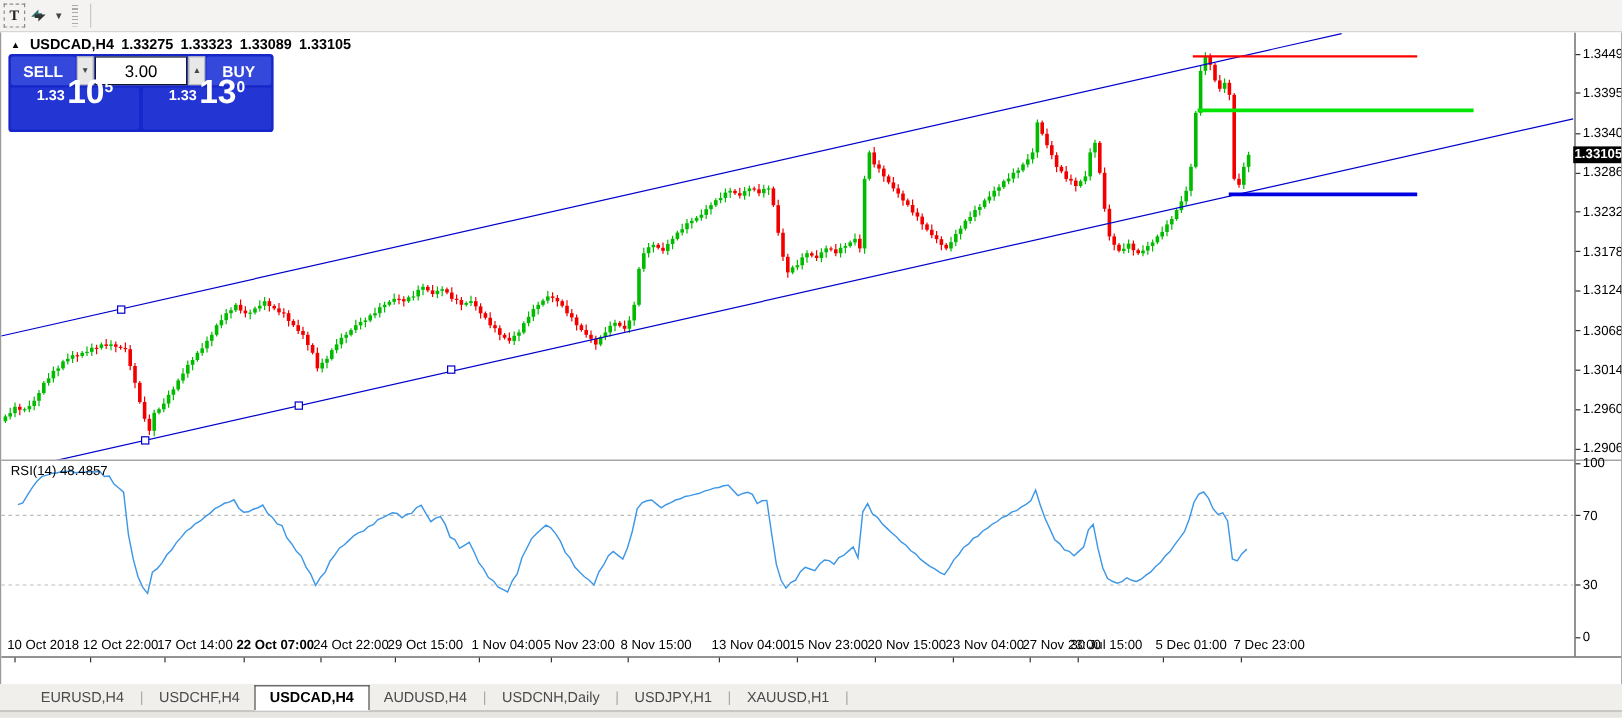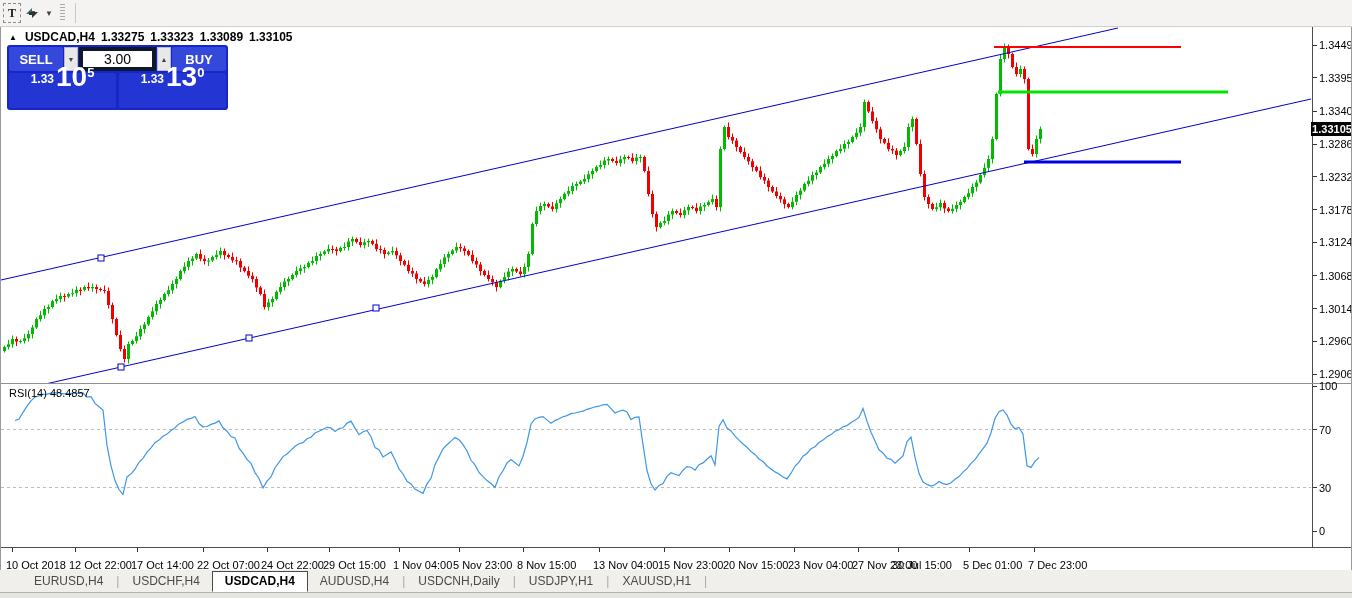--- a/index.html
+++ b/index.html
@@ -31,34 +31,34 @@
 
   .quote-header { position:absolute; left:8px; top:3px; font-size:12px; font-weight:bold; color:#000;
     display:flex; align-items:center; gap:6px; white-space:nowrap; }
   .quote-header .tri { font-size:8px; margin-right:2px; }
 
   
   .tick-dash { position:absolute; width:4px; height:1px; background:#333; left:1312px; }
   .tick-label { position:absolute; left:1318px; font-size:11px; color:#000; white-space:nowrap; }
   .price-tag { position:absolute; left:1310px; width:42px; height:14px; background:#000; color:#fff;
     font-size:11px; font-weight:bold; text-align:center; line-height:14px; }
-  .time-label { position:absolute; top:532px; font-size:11px; color:#000; white-space:nowrap; }
+  .time-label { position:absolute; top:505px; font-size:11px; color:#000; white-space:nowrap; }
   .time-tick { position:absolute; top:521px; width:1px; height:4px; background:#333; }
   .rsi-label { position:absolute; left:8px; top:360px; font-size:11px; color:#000; }
 
   
   .trade-panel { position:absolute; left:6px; top:18px; width:221px; background:#1726c8;
     border-radius:3px; padding:2px; }
   .tp-row1 { display:flex; height:24px; gap:1px; }
   .tp-btn { background:#3448dc; color:#fff; font-weight:bold; font-size:13px;
     display:flex; align-items:center; justify-content:center; border-radius:2px; }
   .sell-btn, .buy-btn { width:54px; }
   .stepper { width:14px; background:#e8e8e8; border:1px solid #bbb; color:#444;
     font-size:7px; display:flex; align-items:center; justify-content:center; }
-  .vol-field { flex:1; background:#fff; border:4px solid #0f172a; font-size:14px; color:#000;
+  .vol-field { flex:1; background:#fff; border:1px solid #0f172a; font-size:14px; color:#000;
     display:flex; align-items:center; justify-content:center; }
   .tp-row2 { display:flex; gap:3px; margin-top:2px; }
   .price-box { flex:1; height:35px; background:#2335d2; border-radius:2px; color:#fff;
     display:flex; align-items:flex-end; justify-content:center; padding-bottom:18px; }
   .pb-small { font-size:12px; font-weight:bold; margin:0 2px 4px 0; }
   .pb-big { font-size:28px; font-weight:bold; line-height:26px; }
   .pb-sup { font-size:13px; font-weight:bold; position:relative; top:-10px; }
 
   
   .bottom-area { height:28px; background:#f0efec; }
@@ -691,21 +691,21 @@
       <div class="tick-label" style="top: 454.5px;">30</div>
       <div class="tick-dash" style="top: 503.5px;"></div>
       <div class="tick-label" style="top: 498px;">0</div>
       <div class="time-tick" style="left: 11px;"></div>
       <div class="time-label" style="left: 5px;">10 Oct 2018</div>
       <div class="time-tick" style="left: 74px;"></div>
       <div class="time-label" style="left: 68px;">12 Oct 22:00</div>
       <div class="time-tick" style="left: 136px;"></div>
       <div class="time-label" style="left: 130px;">17 Oct 14:00</div>
       <div class="time-tick" style="left: 202px;"></div>
-      <div class="time-label" style="left: 196px;">22 Oct 07:00</div>
+      <div class="time-label" style="left: 196px; font-weight: bold;">22 Oct 07:00</div>
       <div class="time-tick" style="left: 266px;"></div>
       <div class="time-label" style="left: 260px;">24 Oct 22:00</div>
       <div class="time-tick" style="left: 328px;"></div>
       <div class="time-label" style="left: 322px;">29 Oct 15:00</div>
       <div class="time-tick" style="left: 398px;"></div>
       <div class="time-label" style="left: 392px;">1 Nov 04:00</div>
       <div class="time-tick" style="left: 458px;"></div>
       <div class="time-label" style="left: 452px;">5 Nov 23:00</div>
       <div class="time-tick" style="left: 522px;"></div>
       <div class="time-label" style="left: 516px;">8 Nov 15:00</div>

